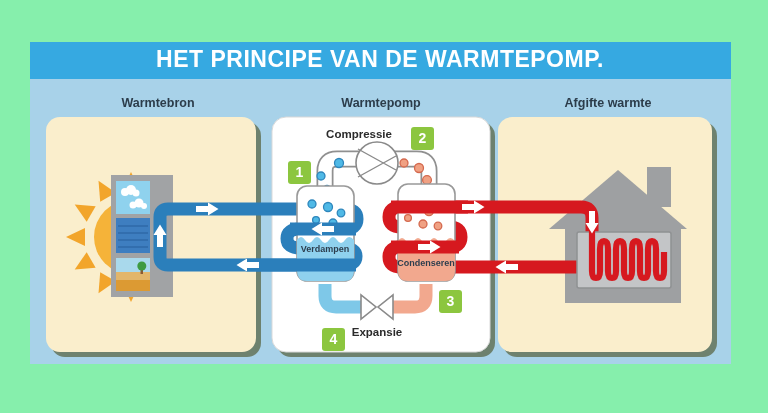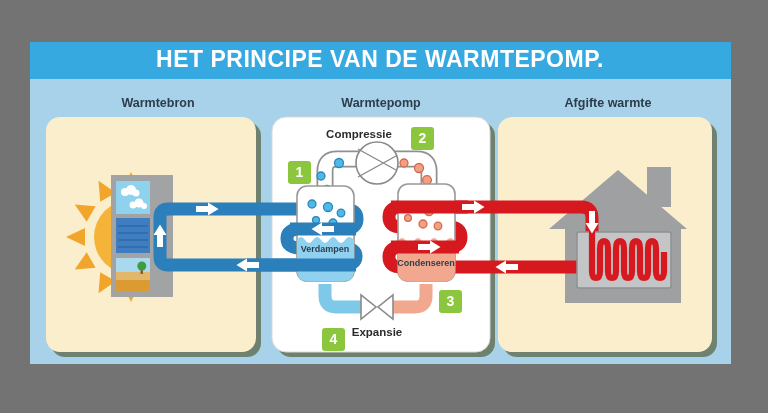--- a/index.html
+++ b/index.html
@@ -1,16 +1,16 @@
 <!DOCTYPE html>
 <html><head>
 <meta charset="utf-8">
 <style>
   html,body{margin:0;padding:0;background:#ffffff;}
-  .stage{position:relative;width:768px;height:413px;background:#737373;overflow:hidden;
+  .stage{position:relative;width:768px;height:413px;background:#86efac;overflow:hidden;
          font-family:"Liberation Sans",sans-serif;}
   svg{position:absolute;left:0;top:0;}
   text{font-family:"Liberation Sans",sans-serif;}
   .title-txt{font-size:23px;font-weight:bold;fill:#ffffff;letter-spacing:.5px;}
   .section-txt{font-size:12.5px;font-weight:bold;fill:#2c3d4b;}
   .comp-txt{font-size:11.5px;font-weight:bold;fill:#2b2b2b;}
   .vessel-txt{font-size:9px;font-weight:bold;fill:#2d3e4e;}
   .num-txt{font-size:14px;font-weight:bold;fill:#ffffff;}
 </style>
 </head>

